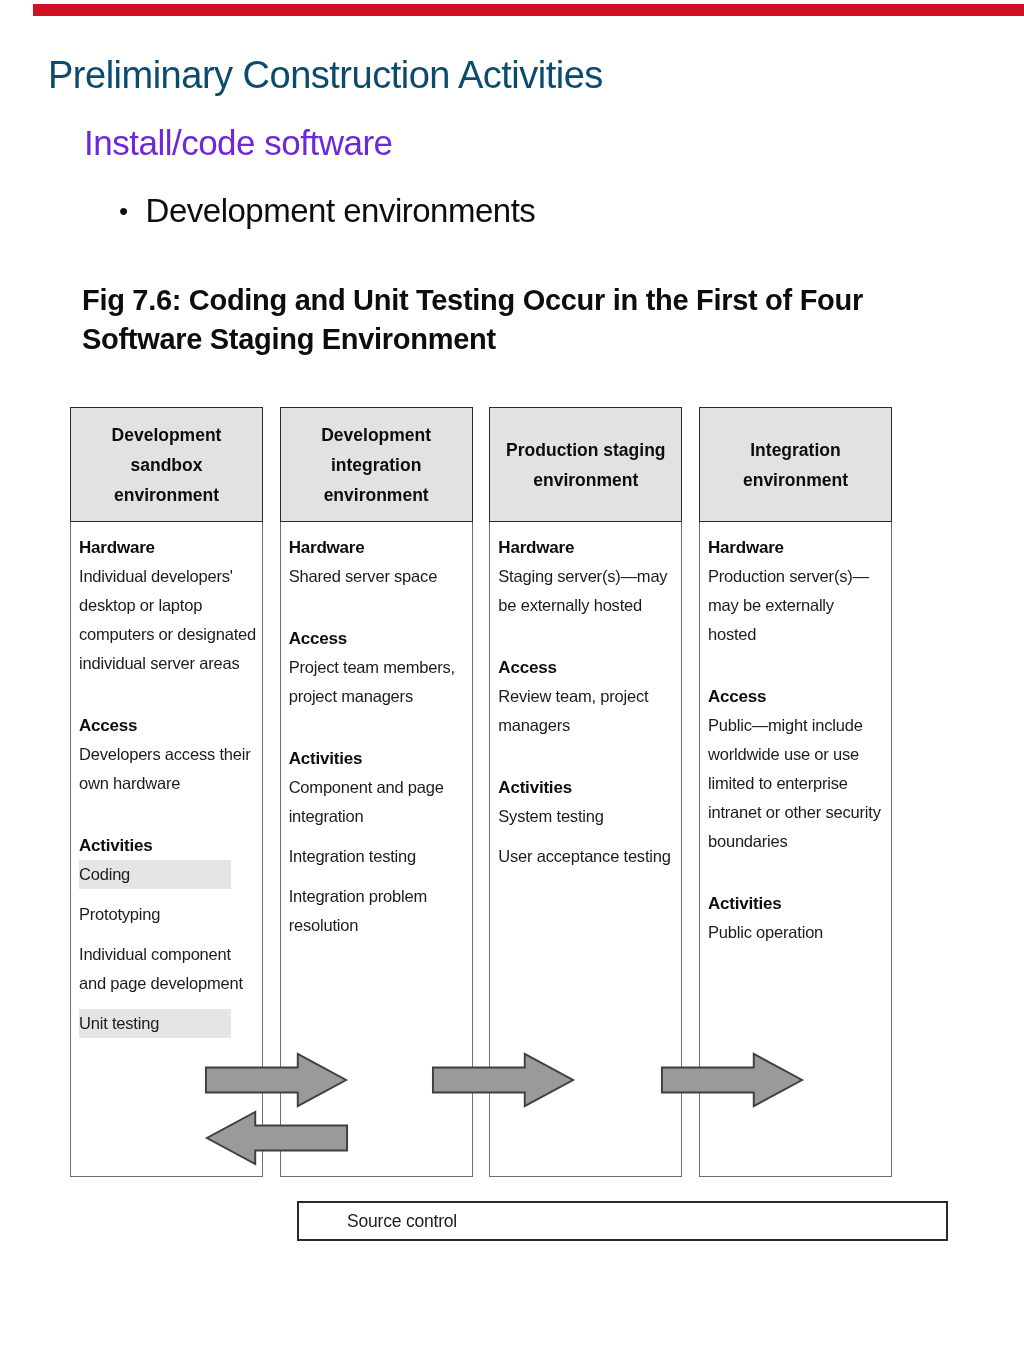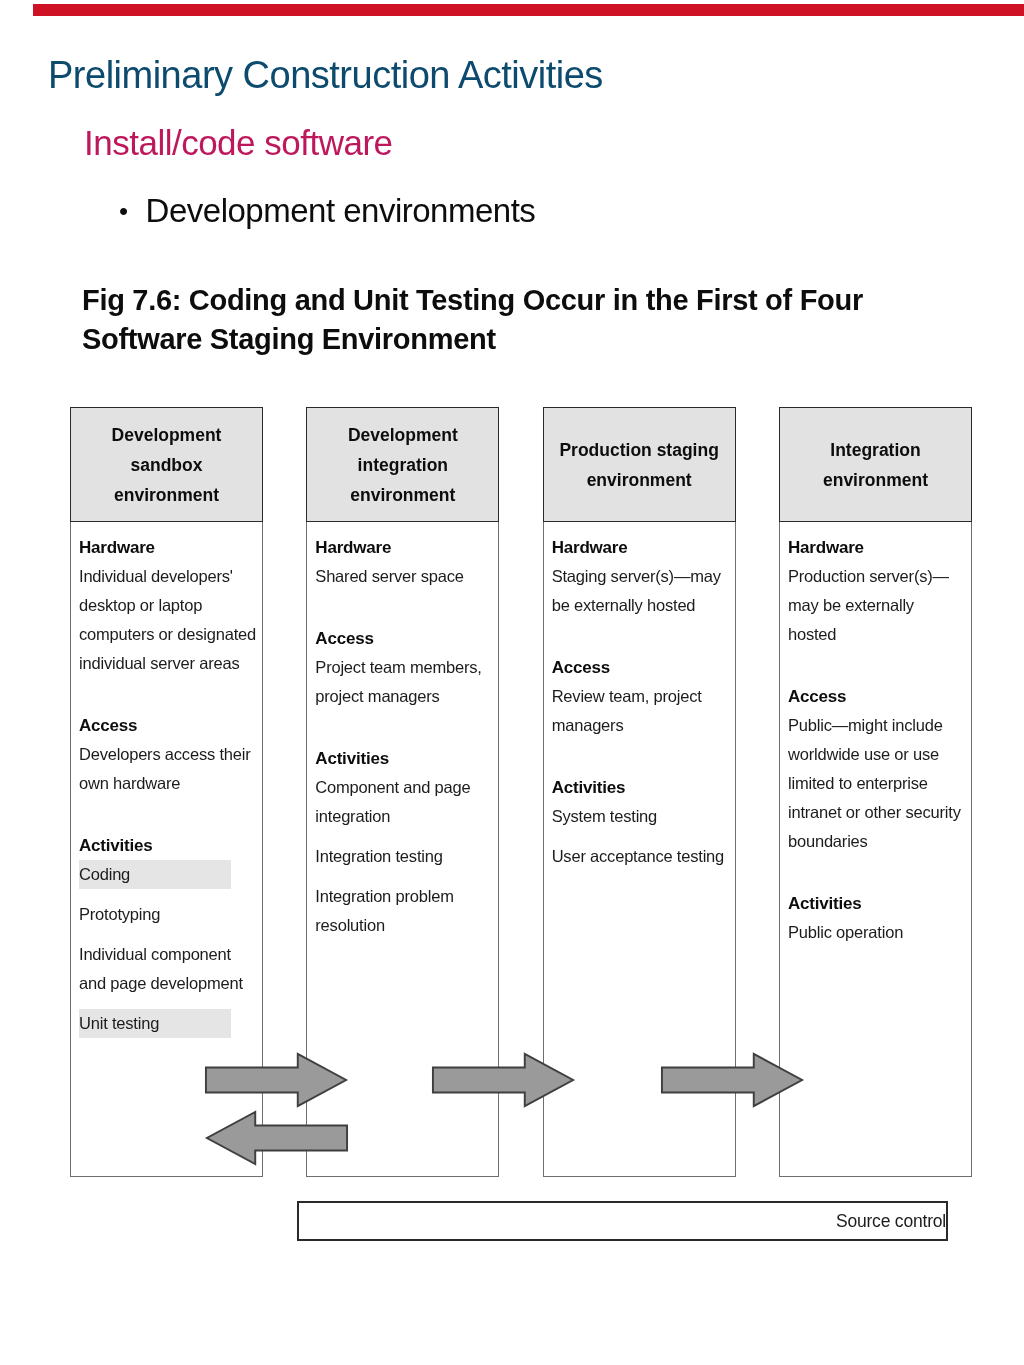--- a/index.html
+++ b/index.html
@@ -4,45 +4,45 @@
 <style>
   html,body{margin:0;padding:0;background:#fff;}
   .slide{
     position:relative;width:1024px;height:1365px;background:#fff;overflow:hidden;
     font-family:"Liberation Sans","DejaVu Sans",sans-serif;color:#111;
   }
   
   .accent-bar{position:absolute;left:33px;top:4px;width:991px;height:12px;background:var(--accent,#cf1126);}
   
   .title{position:absolute;left:48px;top:54px;font-size:38px;font-weight:400;color:#0c4a6e;letter-spacing:-0.5px;}
-  .subtitle{position:absolute;left:84px;top:123px;font-size:35px;font-weight:400;color:#be185d;letter-spacing:-0.5px;}
+  .subtitle{position:absolute;left:84px;top:123px;font-size:35px;font-weight:400;color:#6d28d9;letter-spacing:-0.5px;}
   .bullet-row{position:absolute;left:119px;top:192px;font-size:33px;color:#0d0d0d;display:flex;align-items:center;letter-spacing:-0.5px;}
   .bullet-glyph{font-size:26px;margin-right:18px;line-height:1;}
   .caption{position:absolute;left:50px;top:281px;max-width:900px;font-size:29px;font-weight:700;line-height:39px;color:#0d0d0d;letter-spacing:-0.3px;margin-left:32px;}
   
-  .columns{position:absolute;left:70px;top:407px;width:902px;height:770px;display:flex;justify-content:space-between;}
+  .columns{position:absolute;left:70px;top:407px;width:822px;height:770px;display:flex;justify-content:space-between;}
   .column{position:relative;width:193px;height:770px;border:1px solid #6e6e6e;box-sizing:border-box;background:#fff;}
   .col-header{
     height:115px;margin:-1px;width:193px;box-sizing:border-box;
     background:var(--header-fill,#e2e2e2);border:1px solid #2a2a2a;
     display:flex;align-items:center;justify-content:center;text-align:center;
     font-weight:700;font-size:17.5px;line-height:30px;padding:0 12px;color:#0d0d0d;
   }
   .col-body{padding:12px 6px 0 8px;font-size:16.5px;line-height:29px;color:#1c1c1c;letter-spacing:-0.2px;}
   .section + .section{margin-top:33px;}
   .sec-heading{font-weight:700;font-size:17px;color:#0d0d0d;}
   .item + .item{margin-top:11px;}
   .item.highlight{background:var(--highlight-fill,#e5e5e5);width:152px;}
   
   .arrow{position:absolute;width:147px;height:58px;z-index:5;}
   
   .source-box{
     position:absolute;left:297px;top:1201px;width:651px;height:40px;box-sizing:border-box;
-    border:2px solid #2a2a2a;background:#fff;display:flex;align-items:center;justify-content:flex-end;
-    font-size:17.5px;color:#1c1c1c;letter-spacing:-0.2px;
+    border:2px solid #2a2a2a;background:#fff;display:flex;align-items:center;justify-content:flex-start;
+    font-size:17.5px;color:#1c1c1c;letter-spacing:-0.2px;padding-left:48px;
   }
 </style>
 </head>
 <body>
 
 <div class="slide" style="--accent: #cf1126; --header-fill: #e2e2e2; --highlight-fill: #e5e5e5;">
 
   <div class="accent-bar"></div>
 
   <div class="title">Preliminary Construction Activities</div>

